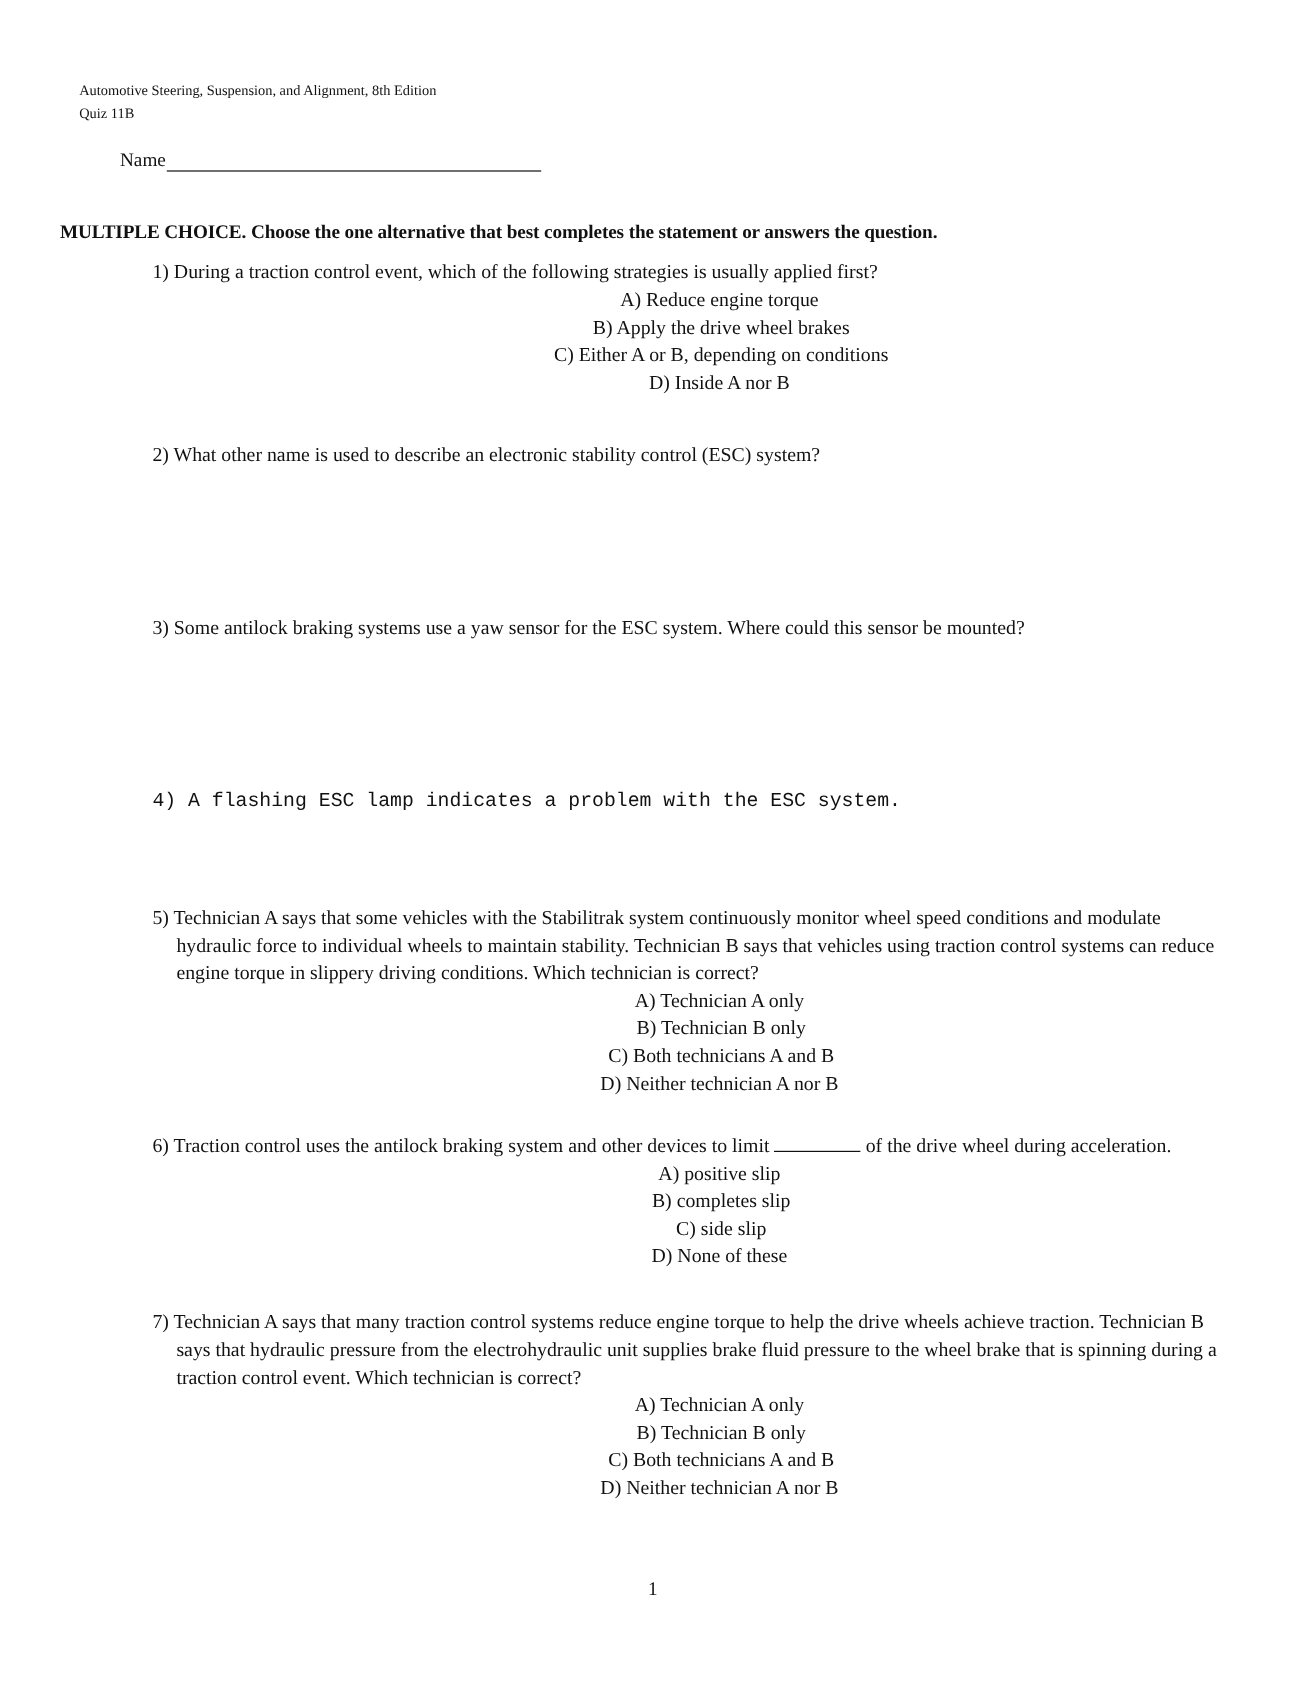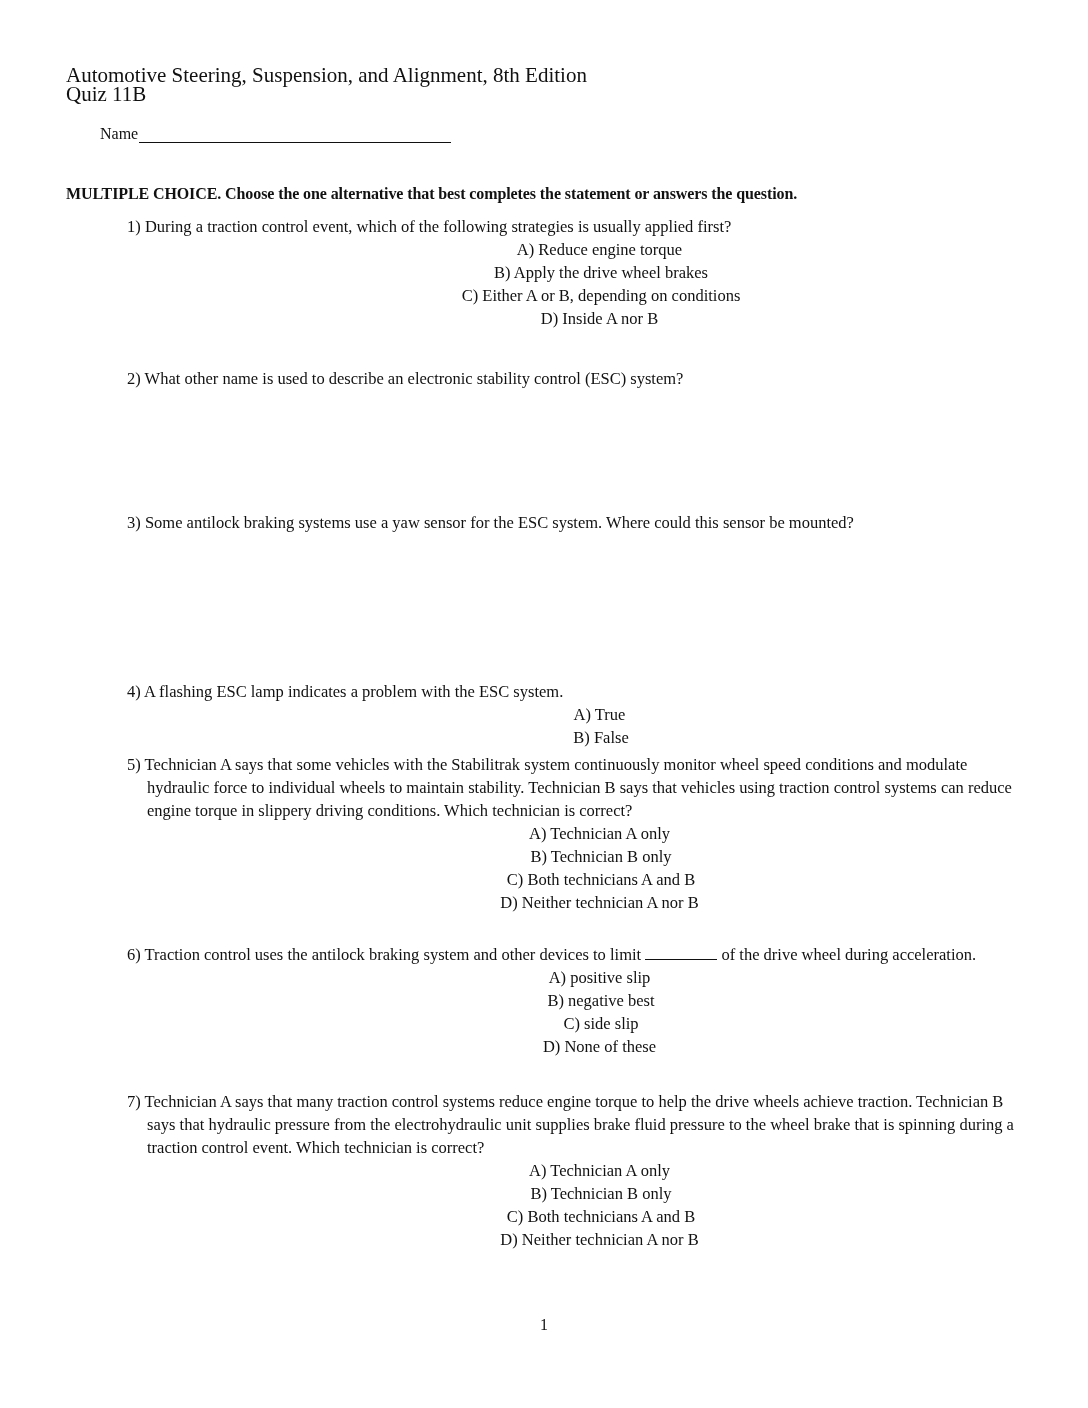--- a/index.html
+++ b/index.html
@@ -1,23 +1,23 @@
 <!DOCTYPE html>
 <html><head>
 <meta charset="utf-8">
 <style>
   html, body { margin: 0; padding: 0; background: #ffffff; }
   body {
     width: 1088px; height: 1408px; position: relative; overflow: hidden;
     color: #111; font-family: "Liberation Serif", "DejaVu Serif", serif;
   }
-  .header { position: absolute; left: 66px; top: 66px; font-size: 21px; line-height: 19px; }
+  .header { position: absolute; left: 66px; top: 66px; font-size: 12px; line-height: 19px; }
   .name-row { position: absolute; left: 66px; top: 125px; font-size: 16px; display: flex; align-items: flex-end; margin-left: 34px; }
   .name-line { display: inline-block; width: 312px; border-bottom: 1px solid #111; height: 17px; margin-left: 1px; }
-  .instructions { position: absolute; left: 66px; top: 185px; font-size: 16px; font-weight: bold; letter-spacing: -0.1px; }
+  .instructions { position: absolute; left: 50px; top: 185px; font-size: 16px; font-weight: bold; letter-spacing: -0.1px; }
   .question { position: absolute; left: 127px; width: 900px; font-size: 16.5px; line-height: 23px; }
   .q-stem { padding-left: 20px; text-indent: -20px; }
   .choices { margin-left: 45px; text-align: center; }
   .choice { display: block; }
   .choice.indent { padding-left: 3px; }
   .blank { display: inline-block; width: 72px; border-bottom: 1px solid #111; height: 14px; vertical-align: baseline; }
   .page-num { position: absolute; left: 0; width: 1088px; top: 1316px; text-align: center; font-size: 16px; }
 </style>
 </head>
 <body>
@@ -54,28 +54,24 @@
   </div>
 </div>
 
 <div class="question" style="top:511px;">
   <div class="q-stem">
     <span>3)</span>
     <span>Some antilock braking systems use a yaw sensor for the ESC system. Where could this sensor be mounted?</span>
   </div>
 </div>
 
-<div class="question" style="top:680px;">
+<div class="question" style="top:656px;font-family:Liberation Mono, monospace;">
   <div class="q-stem">
     <span>4)</span>
     <span>A flashing ESC lamp indicates a problem with the ESC system.</span>
-  </div>
-  <div class="choices">
-    <span class="choice">A) True</span>
-    <span class="choice indent">B) False</span>
   </div>
 </div>
 
 <div class="question" style="top:753px;">
   <div class="q-stem">
     <span>5)</span>
     <span>Technician A says that some vehicles with the Stabilitrak system continuously monitor wheel speed conditions and modulate hydraulic force to individual wheels to maintain stability. Technician B says that vehicles using traction control systems can reduce engine torque in slippery driving conditions. Which technician is correct?</span>
   </div>
   <div class="choices">
     <span class="choice">A) Technician A only</span>
@@ -87,21 +83,21 @@
 
 <div class="question" style="top:943px;">
   <div class="q-stem">
     <span>6)</span>
     <span>Traction control uses the antilock braking system and other devices to limit</span>
     <span class="blank"></span>
     <span>of the drive wheel during acceleration.</span>
   </div>
   <div class="choices">
     <span class="choice">A) positive slip</span>
-    <span class="choice indent">B) negative best</span>
+    <span class="choice indent">B) completes slip</span>
     <span class="choice indent">C) side slip</span>
     <span class="choice">D) None of these</span>
   </div>
 </div>
 
 <div class="question" style="top:1090px;">
   <div class="q-stem">
     <span>7)</span>
     <span>Technician A says that many traction control systems reduce engine torque to help the drive wheels achieve traction. Technician B says that hydraulic pressure from the electrohydraulic unit supplies brake fluid pressure to the wheel brake that is spinning during a traction control event. Which technician is correct?</span>
   </div>

